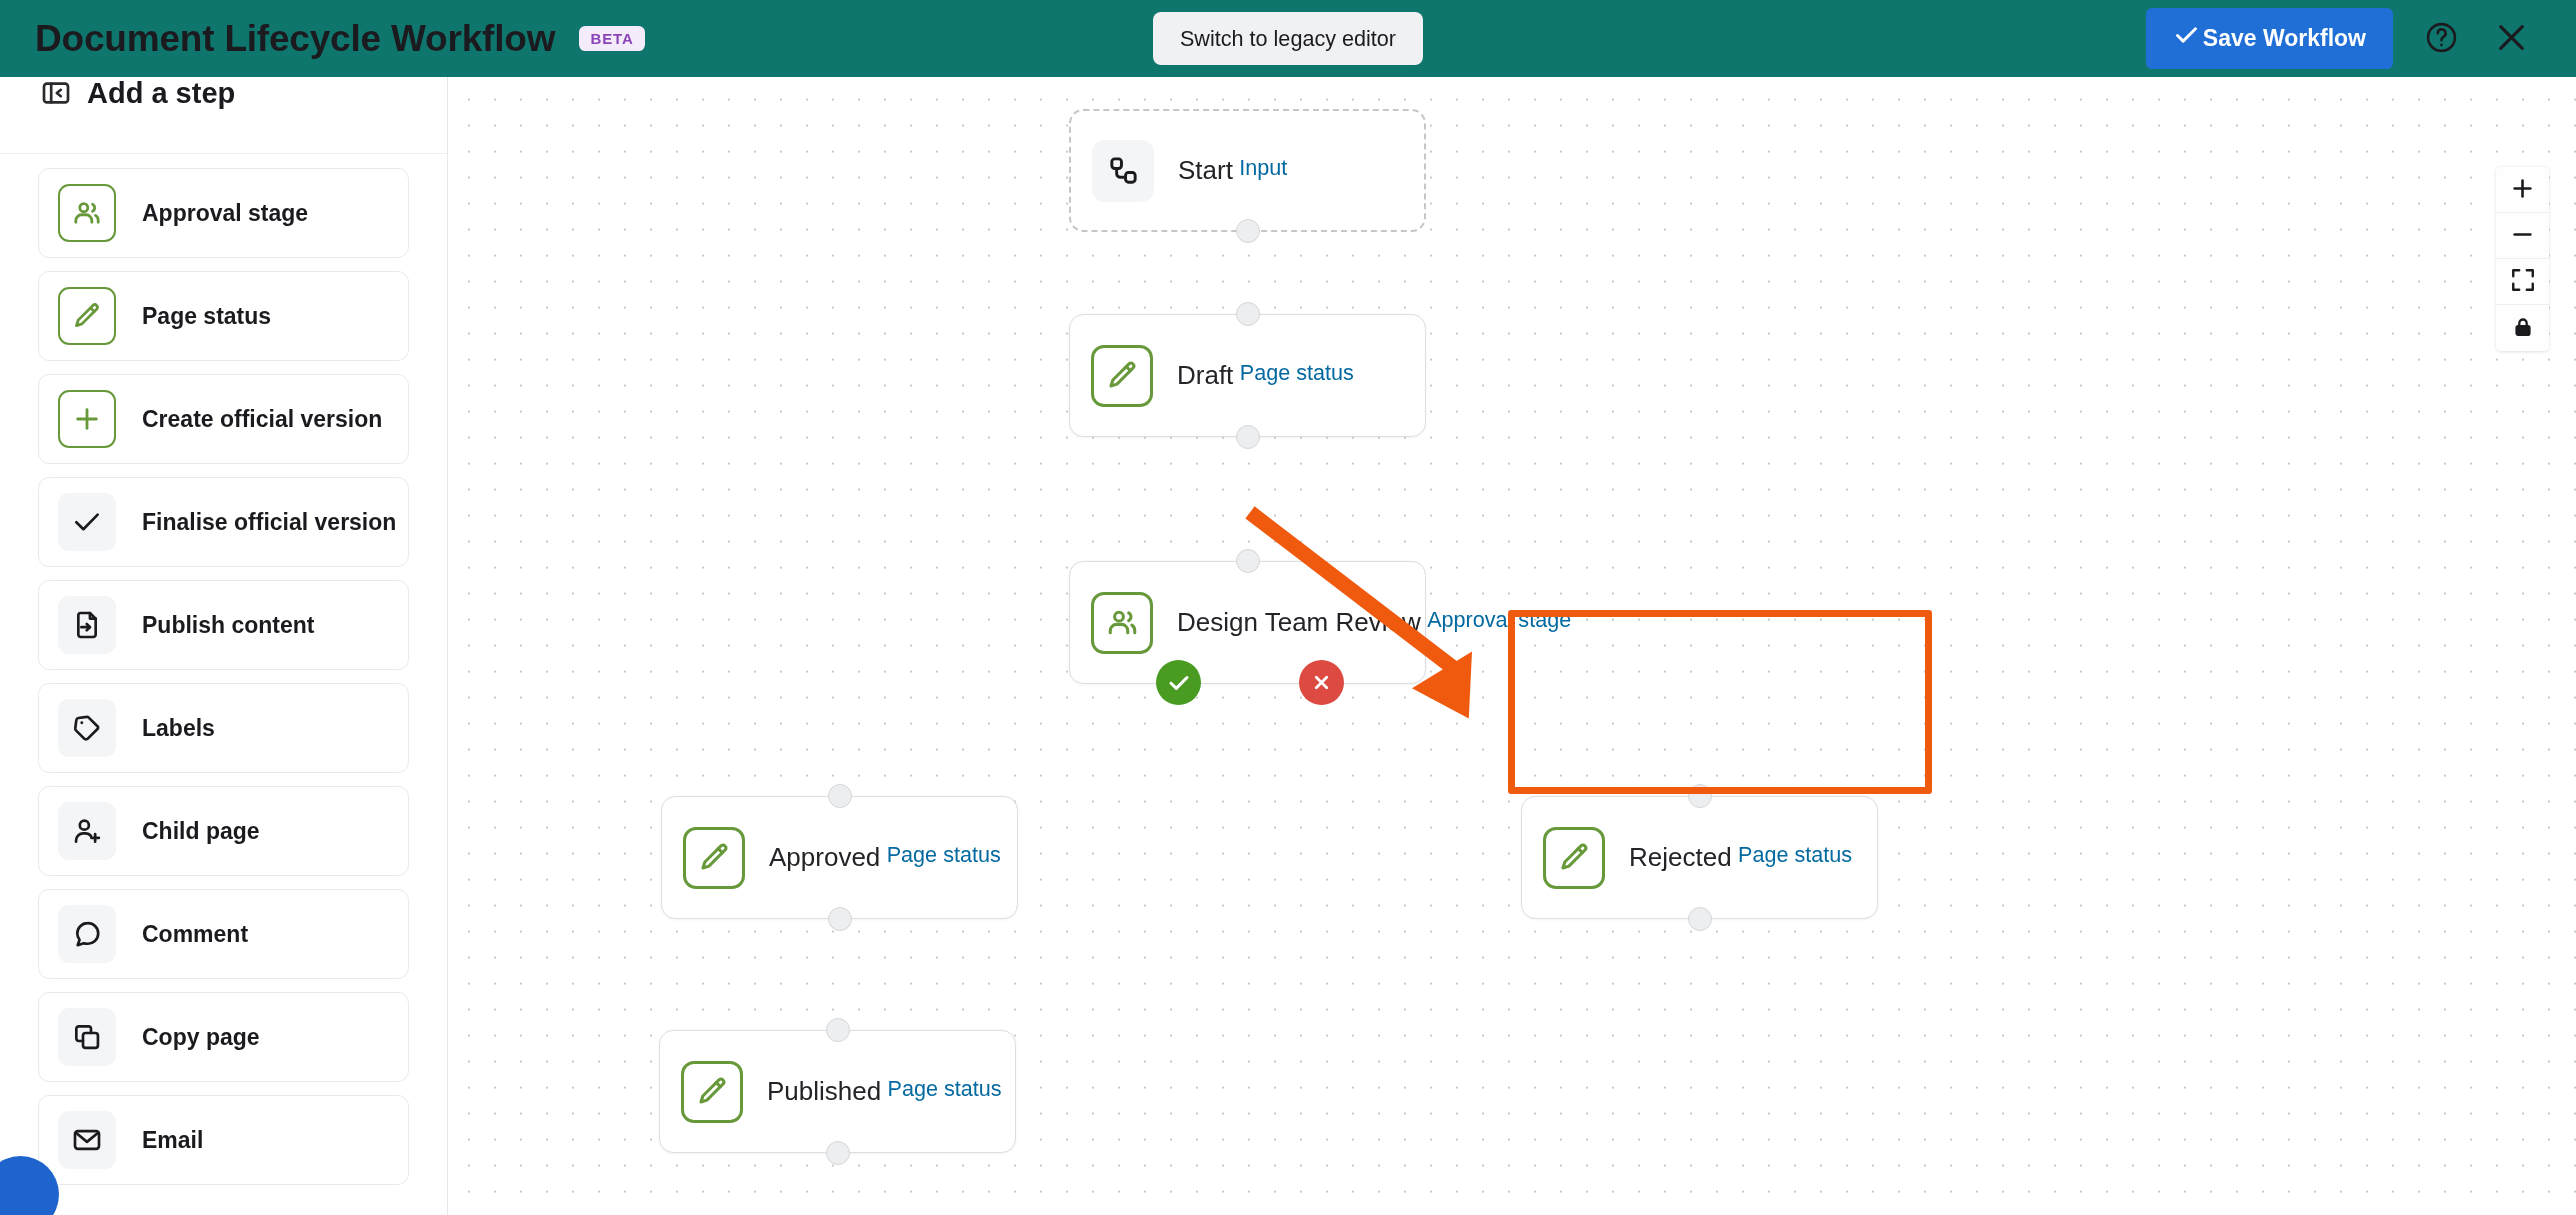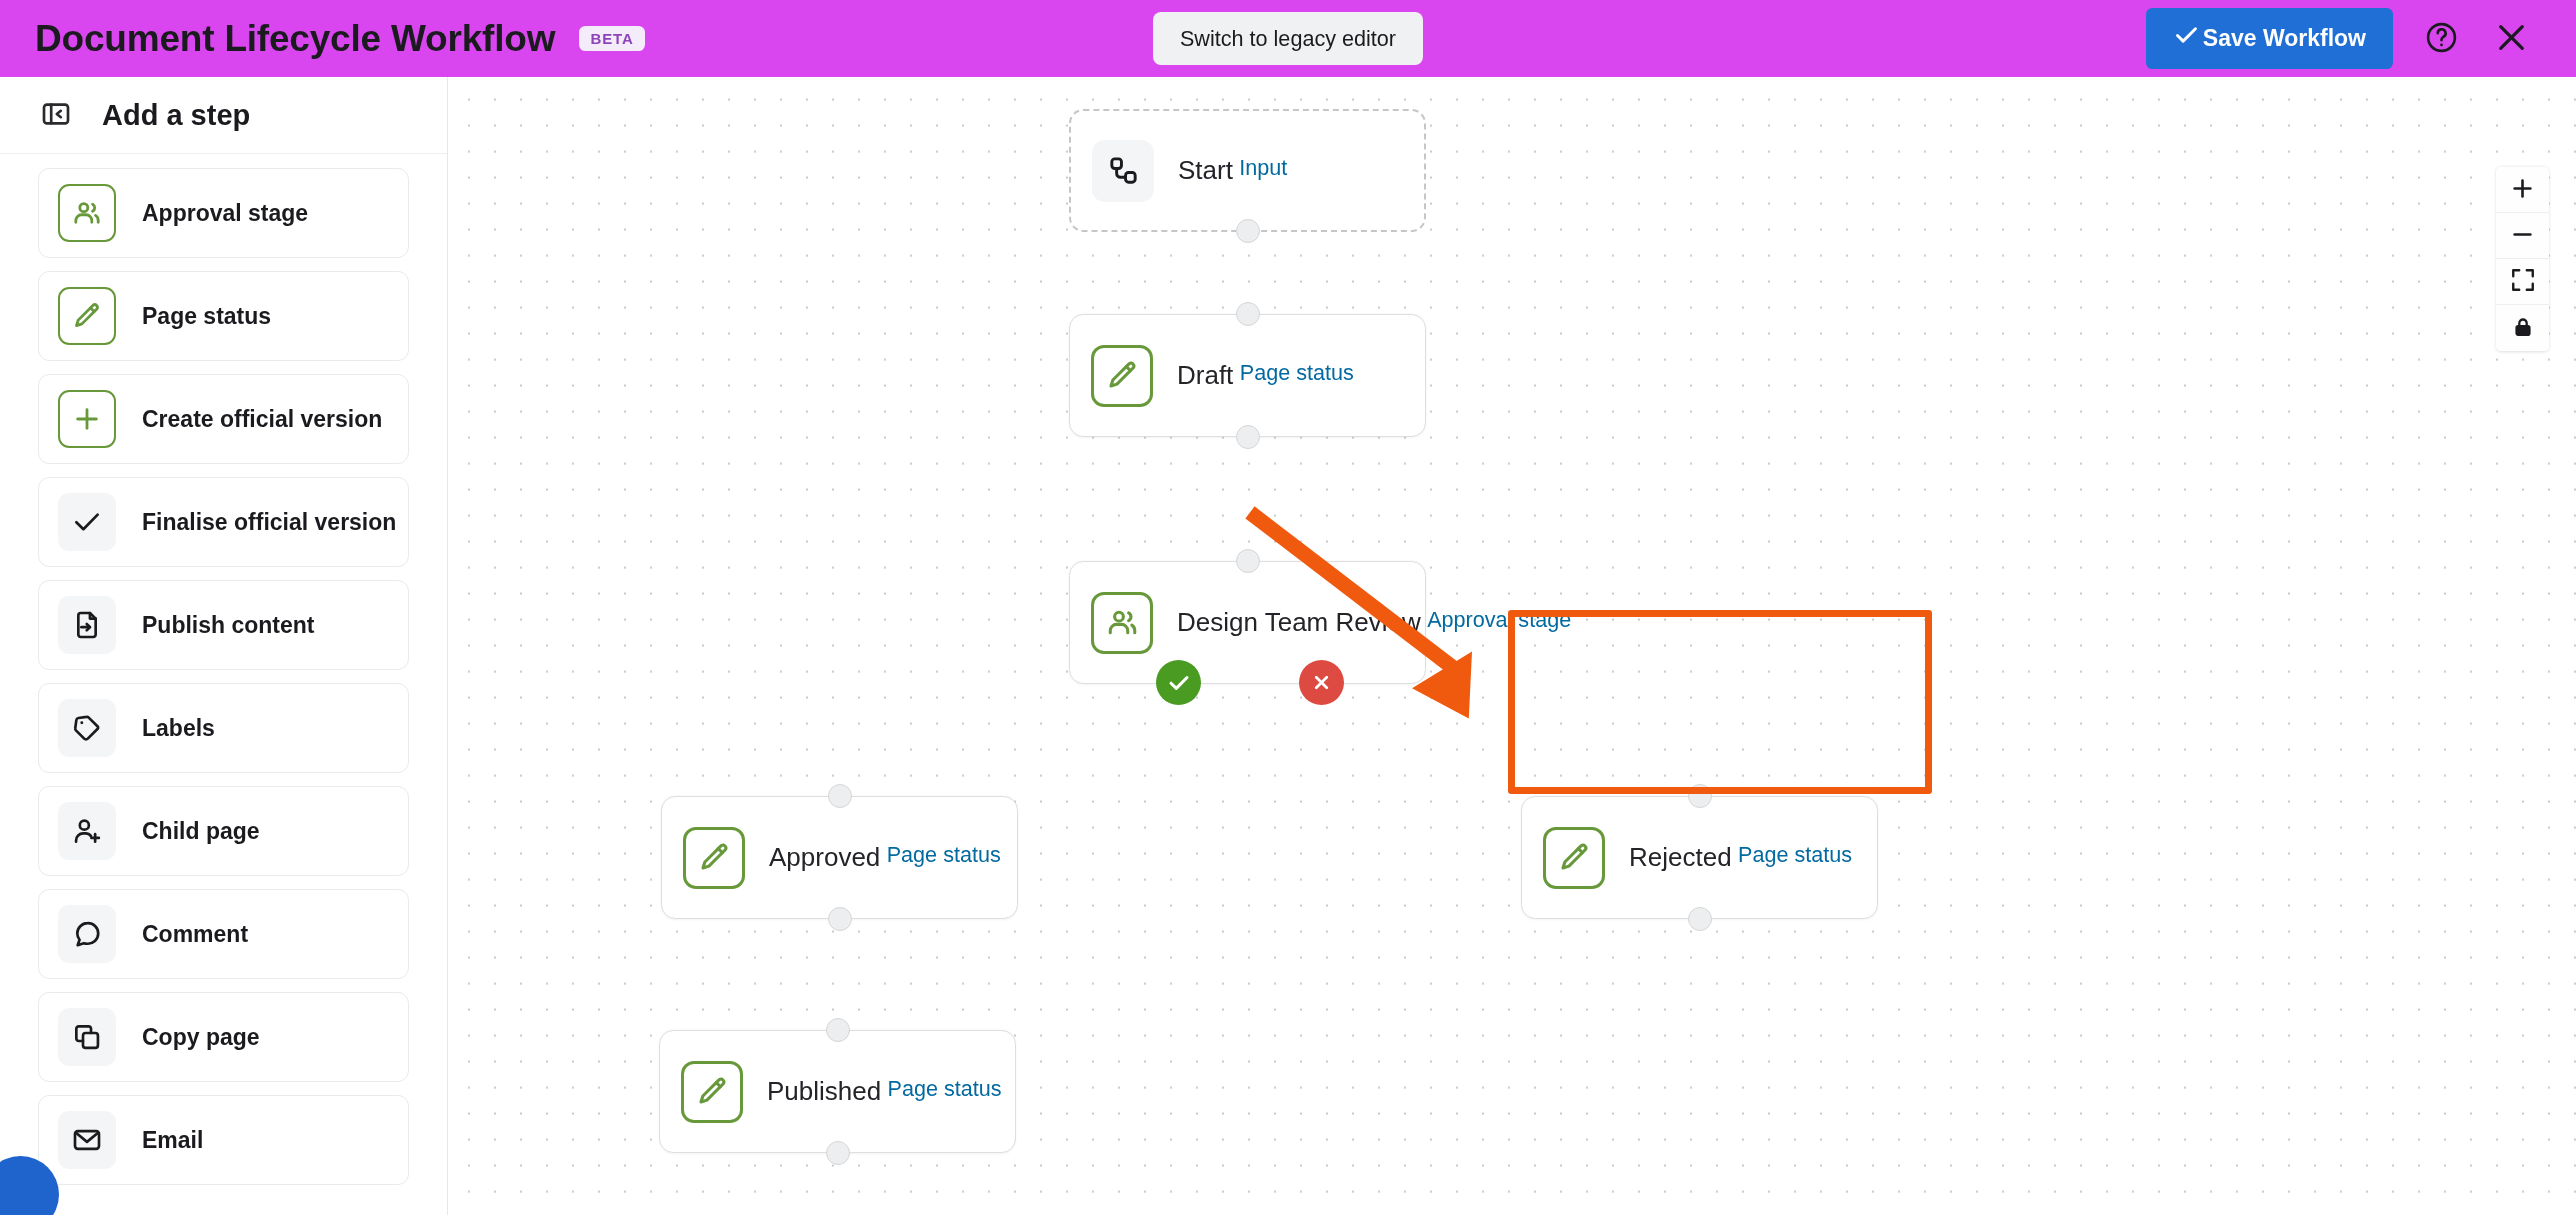--- a/index.html
+++ b/index.html
@@ -9,21 +9,21 @@
     background: #ffffff;
     overflow: hidden;
   }
   .app { position: relative; width: 2576px; height: 1215px; display: flex; flex-direction: column; }
 
   
   .header {
     position: relative;
     flex: 0 0 77px;
     height: 77px;
-    background: #d946ef;
+    background: #0f766e;
     display: flex;
     align-items: center;
     z-index: 40;
   }
   .header-left { display: flex; align-items: center; padding-left: 35px; gap: 24px; }
   .app-title {
     font-size: 37px;
     font-weight: bold;
     color: #1b1b1f;
     letter-spacing: -0.2px;
@@ -98,22 +98,21 @@
     border-right: 1.6px solid #e6e7e9;
     display: flex;
     flex-direction: column;
     overflow: hidden;
     position: relative;
     z-index: 30;
   }
   .sidebar-head {
     height: 77px;
     display: flex;
-    align-items: center;
-    gap: 29px;
+    gap: 14px;
     padding: 0 38px;
     border-bottom: 1.6px solid #eceef0;
     flex: 0 0 77px;
   }
   .sidebar-head-title {
     font-size: 29px;
     font-weight: bold;
     color: #1b1b1f;
   }
   .collapse-btn {

